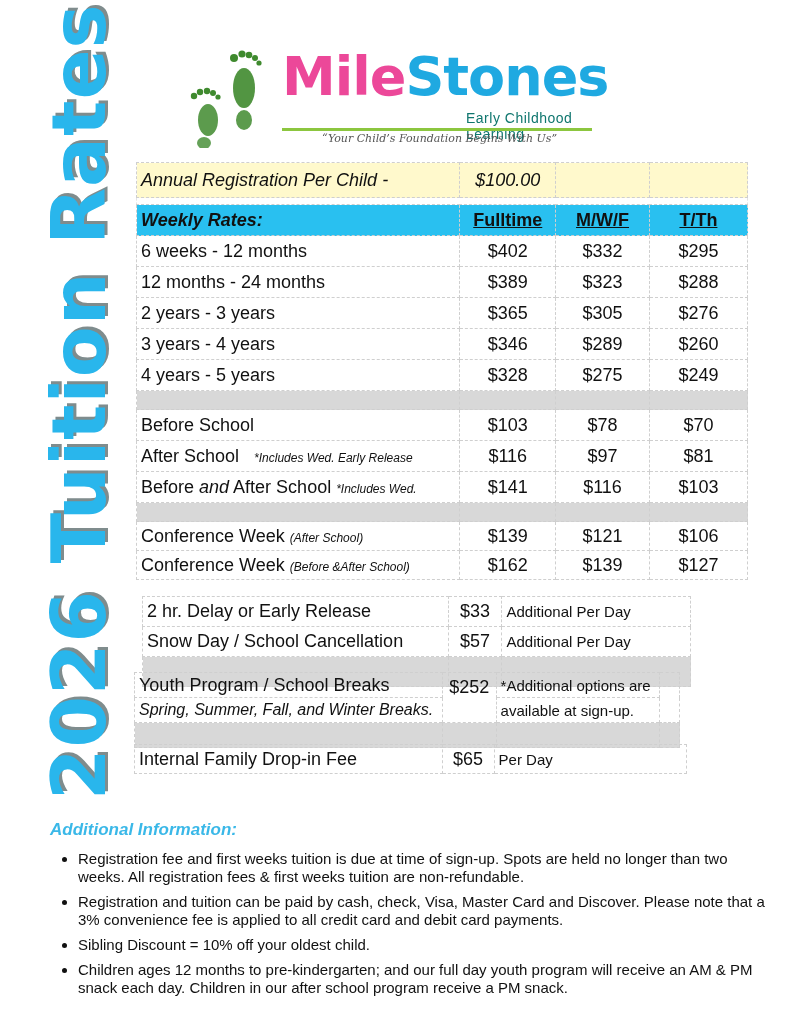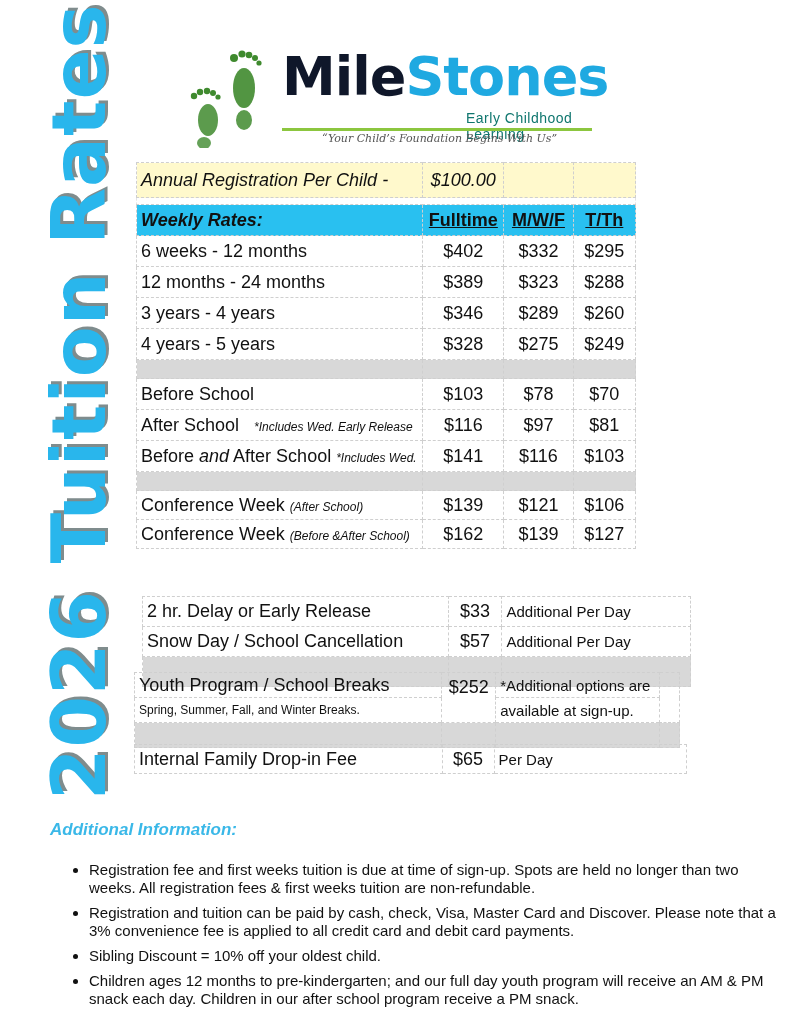--- a/index.html
+++ b/index.html
@@ -13,31 +13,31 @@
     font-size:74px; letter-spacing:1px; line-height:1;
     color:#29b6ec; white-space:nowrap;
     text-shadow:3px 3px 0 #7f8c8d;
     width:760px;
   }
 
   
   .logo { position:absolute; left:182px; top:48px; width:420px; height:100px; }
   .feet { position:absolute; left:0; top:0; width:100px; height:100px; }
   .brand { position:absolute; left:100px; top:2px; font-family:"DejaVu Sans", sans-serif; font-weight:bold; font-size:54px; letter-spacing:-1px; line-height:1; }
-  .brand .g { color:#0f172a; }
+  .brand .g { color:#ec4899; }
   .brand .b { color:#1fa9e1; }
   .subtitle { position:absolute; left:284px; top:62px; font-size:14px; color:#0f766e; letter-spacing:0.5px; }
   .rule { position:absolute; left:100px; top:80px; width:310px; height:3px; background:#8cc63f; }
   .tagline { position:absolute; left:140px; top:84px; font-family:"DejaVu Serif", serif; font-style:italic; font-size:11px; color:#555; white-space:nowrap; }
 
   
   table { border-collapse:collapse; position:absolute; }
   td { border:1px dashed #cfcfcf; padding:0 4px; font-size:18px; height:30px; white-space:nowrap; }
   td.num { text-align:center; }
-  .main { left:136px; top:162px; width:500px; }
+  .main { left:136px; top:162px; width:612px; }
   .main col.c0 { width:290px; }
   .main col.c1 { width:86px; }
   .main col.c2 { width:84px; }
   .main col.c3 { width:88px; }
   .reg td { background:#fff9cc; font-style:italic; font-size:18px; height:34px; }
   .spacer td { height:6px; padding:0; border-left:1px dashed #e3e3e3; border-right:1px dashed #e3e3e3; }
   .hdr td { background:#29c0f0; font-weight:bold; font-size:18px; height:30px; }
   .hdr td.lbl { font-style:italic; }
   .hdr td.num span { text-decoration:underline; }
   .gray td { background:#d8d8d8; height:18px; padding:0; }
@@ -45,28 +45,28 @@
   .tight td { height:28px;margin-top:28px; }
 
   .t2 { left:134px; top:596px; width:549px;margin-left:8px; }
   .t2 col.c0 { width:306px; } .t2 col.c1 { width:54px; } .t2 col.c2 { width:189px; }
   .t2 td { height:29px; }
   .small { font-size:15px; }
 
   .t3 { left:134px; top:672px; width:546px; }
   .t3 col.c0 { width:308px; } .t3 col.c1 { width:54px; } .t3 col.c2 { width:164px; } .t3 col.c3 { width:20px; }
   .t3 td { height:24px; }
-  .t3 .cap { font-size:12px; }
+  .t3 .cap { font-style:italic; font-size:16px; }
 
   .t4 { left:134px; top:744px; width:553px; }
   .t4 col.c0 { width:308px; } .t4 col.c1 { width:52px; } .t4 col.c2 { width:193px; }
   .t4 td { height:28px; }
 
   .addl { position:absolute; left:50px; top:820px; font-weight:bold; font-style:italic; font-size:17px; color:#3ab8e8; }
-  ul.info { position:absolute; left:48px; top:846px; width:700px; margin:15px; padding:0 0 0 26px; font-size:15px; line-height:18px; color:#111; }
+  ul.info { position:absolute; left:48px; top:846px; width:700px; margin:4px; padding:0 0 0 26px; font-size:15px; line-height:18px; color:#111; }
   ul.info li { margin-bottom:7px; padding-left:0; }
 </style>
 </head>
 <body>
 
 <div class="vtitle">2026 Tuition Rates</div>
 
 <div class="logo">
   <svg class="feet" viewBox="0 0 100 100">
     <g fill="#3f8a2e">
@@ -121,20 +121,26 @@
     <td class="num">$332</td>
     <td class="num">$295</td>
   </tr>
   <tr>
     <td>12 months - 24 months</td>
     <td class="num">$389</td>
     <td class="num">$323</td>
     <td class="num">$288</td>
   </tr>
   <tr>
+    <td>2 years - 3 years</td>
+    <td class="num">$365</td>
+    <td class="num">$305</td>
+    <td class="num">$276</td>
+  </tr>
+  <tr>
     <td>3 years - 4 years</td>
     <td class="num">$346</td>
     <td class="num">$289</td>
     <td class="num">$260</td>
   </tr>
   <tr>
     <td>4 years - 5 years</td>
     <td class="num">$328</td>
     <td class="num">$275</td>
     <td class="num">$249</td>

